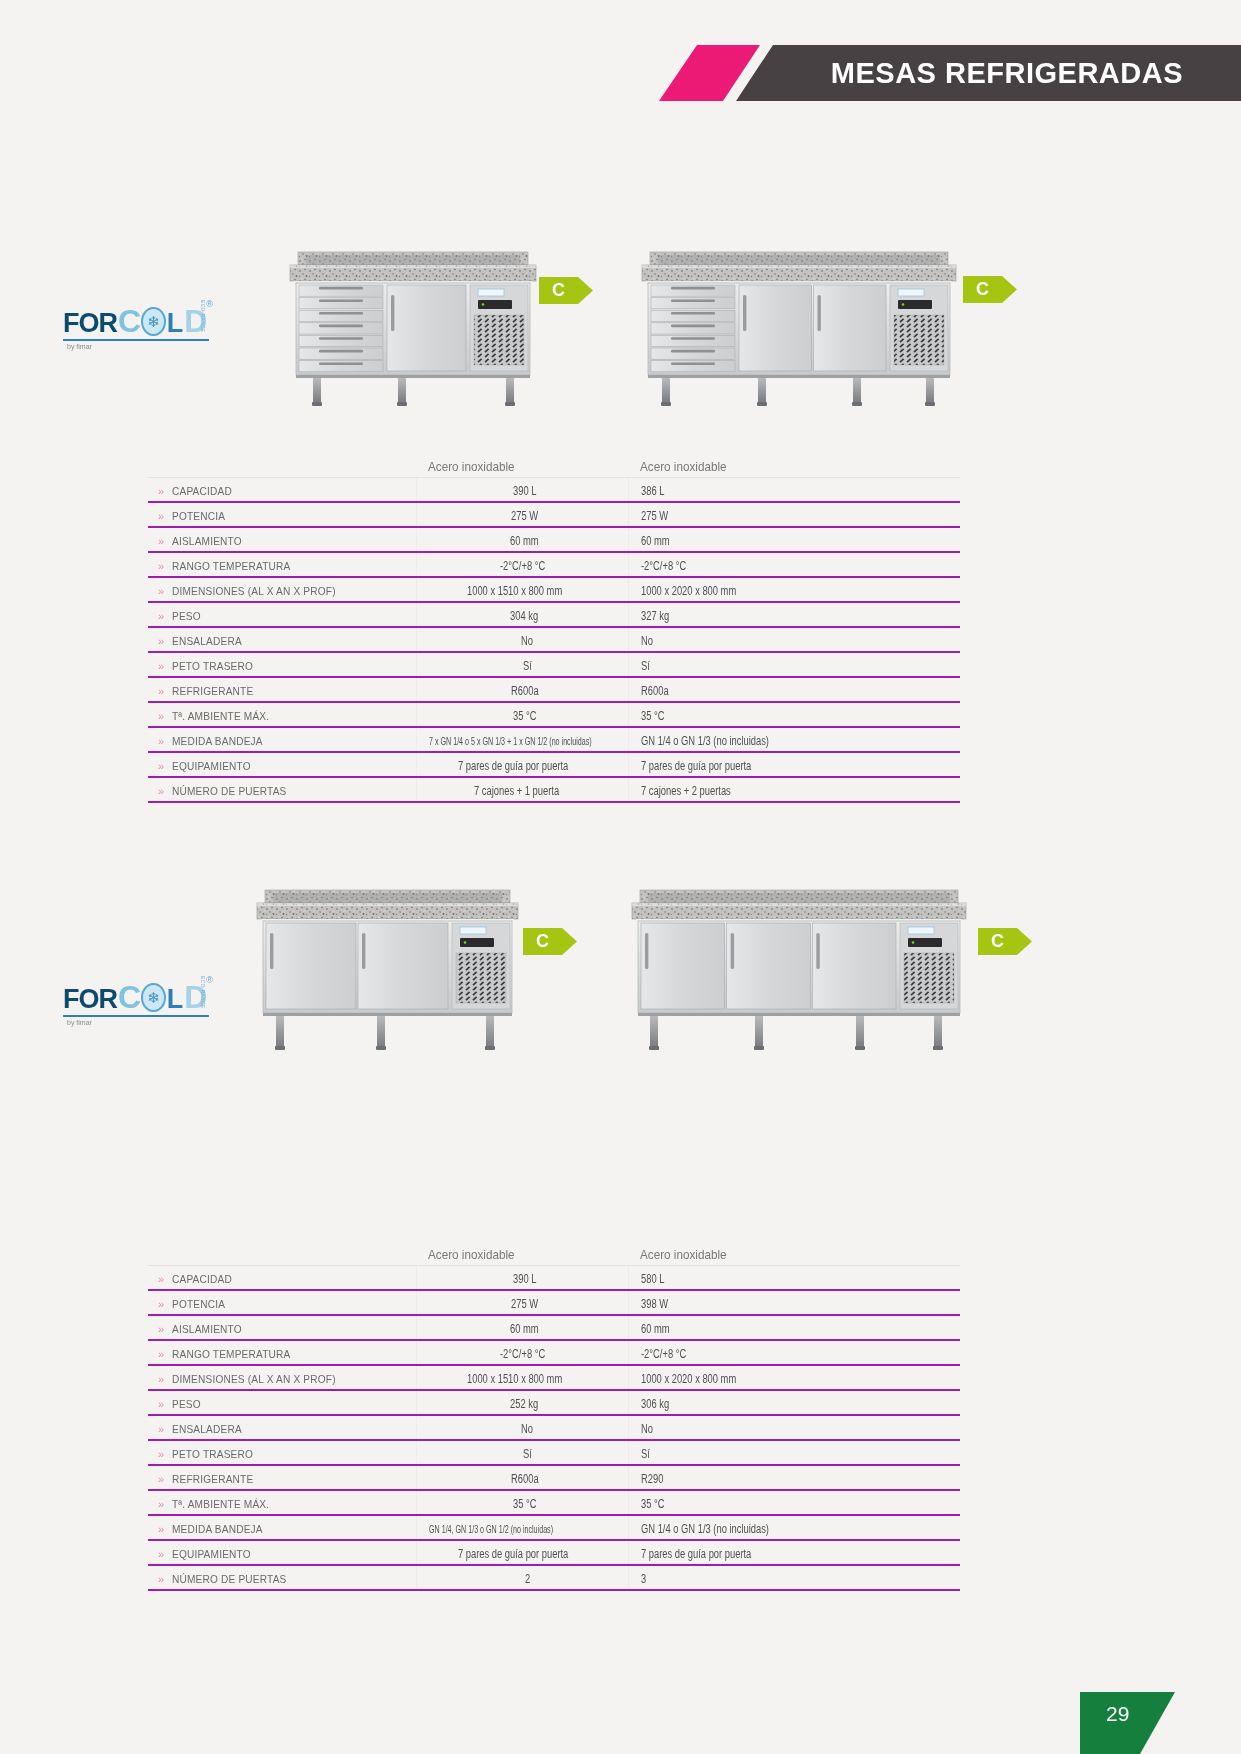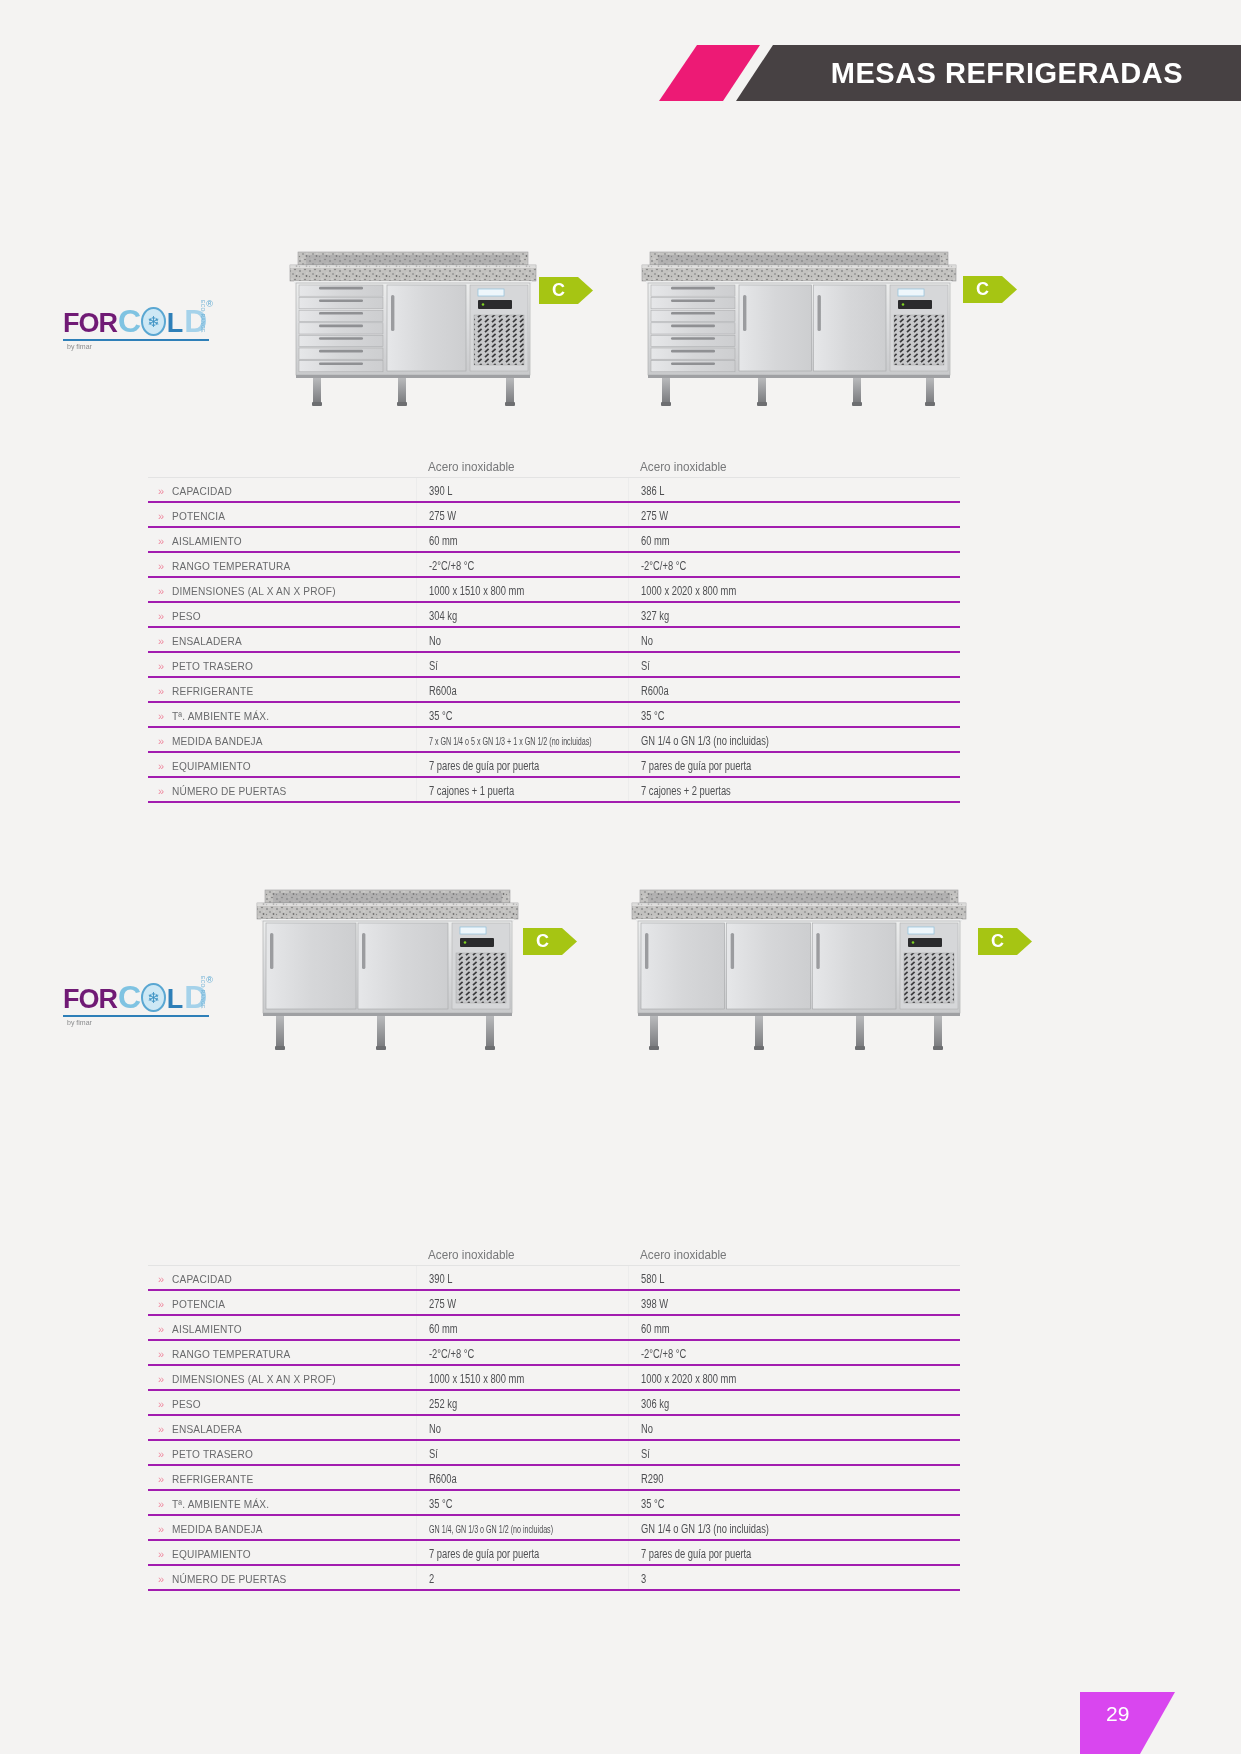--- a/index.html
+++ b/index.html
@@ -24,21 +24,21 @@
     position:absolute;right:58px;top:0;height:56px;line-height:56px;
     color:#ffffff;font-size:29px;font-weight:bold;letter-spacing:0.5px;
     white-space:nowrap;
     text-align:right;
   }
   
   .forcold{position:absolute;width:150px;line-height:1;}
   .logo1{left:63px;top:300px;}
   .logo2{left:63px;top:976px;}
   .forcold .lrow{display:flex;align-items:flex-end;white-space:nowrap;}
-  .fc-for{color:#701a75;font-weight:bold;font-size:27px;letter-spacing:-1px;}
+  .fc-for{color:#0c4a6e;font-weight:bold;font-size:27px;letter-spacing:-1px;}
   .fc-c{color:#7fc3e2;font-weight:bold;font-size:32px;margin-left:1px;}
   .fc-o{display:inline-flex;align-items:center;justify-content:center;
         width:25px;height:25px;border-radius:50%;background:#cde8f5;
         border:2.5px solid #5aa7d2;margin:0 1px 1px 0;}
   .fc-snow{font-size:15px;color:#3e93c4;line-height:1;}
   .fc-l{color:#2e7fb8;font-weight:bold;font-size:27px;}
   .fc-d{color:#a5d2ea;font-weight:bold;font-size:32px;margin-left:1px;}
   .fc-eco{writing-mode:vertical-rl;font-size:5px;color:#6fb1d6;margin-left:-7px;margin-bottom:4px;letter-spacing:0.3px;}
   .fc-reg{color:#5aa7d2;font-size:9px;margin-left:1px;align-self:flex-start;}
   .fc-under{height:2px;background:#2e7fb8;margin-top:2px;width:146px;}
@@ -63,32 +63,32 @@
   .col-m1{position:absolute;left:280px;top:0;height:100%;display:flex;align-items:center;}
   .col-m2{position:absolute;left:492px;top:0;height:100%;display:flex;align-items:center;}
   .model-name{color:#e6197f;font-weight:bold;font-size:15px;display:inline-block;
               transform:scaleX(0.92);transform-origin:0 50%;white-space:nowrap;}
   .material{color:#77787a;font-size:13px;display:inline-block;
             transform:scaleX(0.9);transform-origin:0 50%;white-space:nowrap;}
   .rows{border-top:1px solid #e3e3e3;}
   .spec-row{display:flex;height:23px;line-height:23px;border-bottom:2px solid #a21caf;}
   .cell{white-space:nowrap;overflow:visible;}
   .cell.label{width:268px;padding-left:10px;box-sizing:border-box;}
-  .cell.v1{width:212px;padding-left:12px;box-sizing:border-box;border-left:1px solid #ececec;}
+  .cell.v1{width:212px;padding-left:12px;box-sizing:border-box;border-left:1px solid #ececec;text-align:center;}
   .cell.v2{flex:1;padding-left:12px;box-sizing:border-box;border-left:1px solid #ececec;}
   .chev{color:#ef8aa0;font-size:11px;margin-right:8px;}
   .lab{color:#696a6c;font-size:11.5px;letter-spacing:0.2px;display:inline-block;
        transform:scaleX(0.88);transform-origin:0 50%;}
   .val{color:#4e4f52;font-size:12px;display:inline-block;
        transform:scaleX(0.78);transform-origin:0 50%;}
   .val.long{font-size:11.5px;transform:scaleX(0.62);}
   
   .page-tab{
     position:absolute;left:1080px;bottom:0;width:110px;height:62px;
-    background:#d946ef;
+    background:#15803d;
     clip-path:polygon(0 0, 95px 0, 60px 100%, 0 100%);
     margin-top:48px;
   }
   .page-tab span{display:block;color:#ffffff;font-size:21px;padding:10px 0 0 26px;}
 </style>
 </head>
 <body>
 
 <svg width="0" height="0" style="position:absolute" aria-hidden="true">
   <defs>

